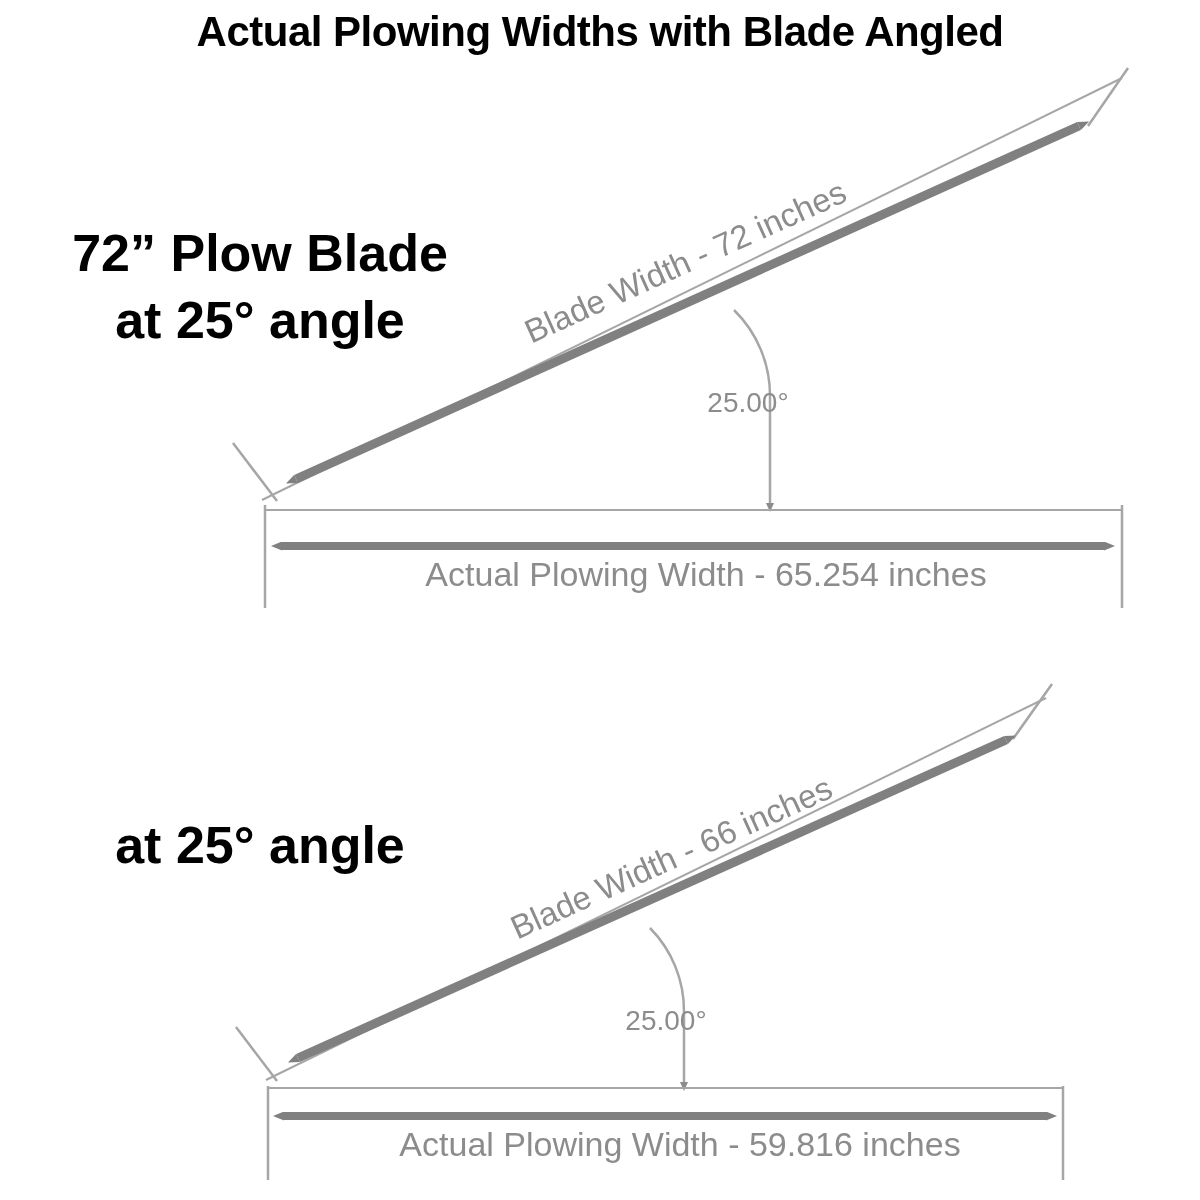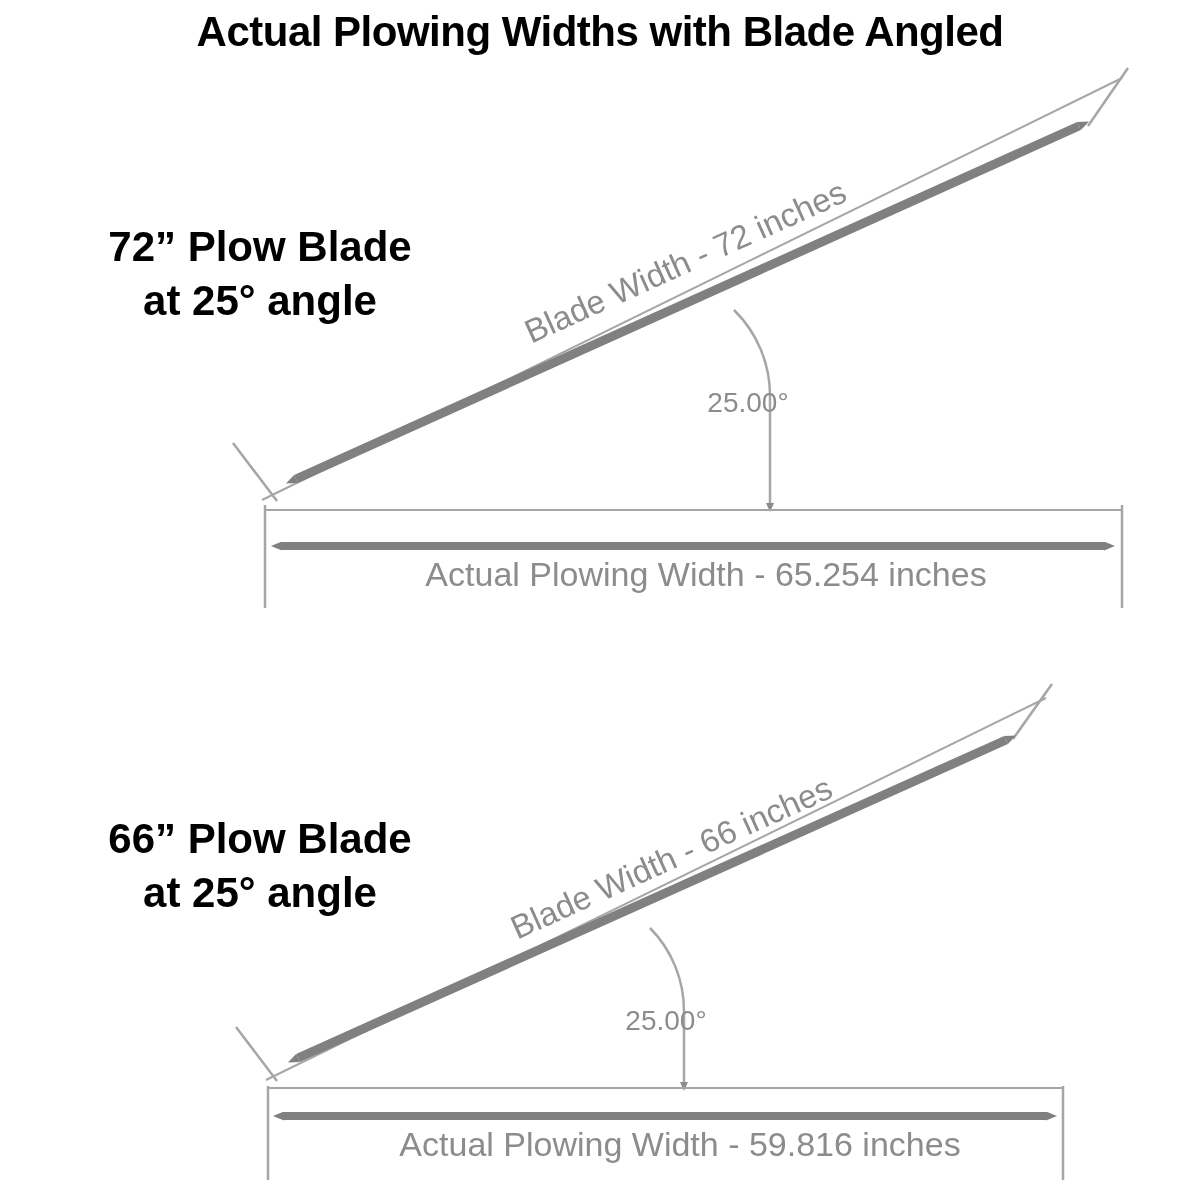--- a/index.html
+++ b/index.html
@@ -22,21 +22,21 @@
     text-align: center;
     font-size: 42px;
     font-weight: bold;
     color: #000000;
     letter-spacing: -0.5px;
     white-space: nowrap;
   }
   .blade-label {
     position: absolute;
     text-align: center;
-    font-size: 42px;
+    font-size: 52px;
     font-weight: bold;
     color: #000000;
     line-height: 1.28;
     white-space: nowrap;
   }
   #label-blade-72 {
     left: 20px;
     top: 220px;
     width: 480px;
   }
@@ -64,21 +64,20 @@
 <body>
 
 <div id="diagram-title">Actual Plowing Widths with Blade Angled</div>
 
 <div class="blade-label" id="label-blade-72">
   <span>72” Plow Blade</span>
   <span class="line2">at 25° angle</span>
 </div>
 
 <div class="blade-label" id="label-blade-66">
-  <span>66” Plow Blade</span>
   <span class="line2">at 25° angle</span>
 </div>
 
 <svg class="diagram-layer" viewBox="0 0 1200 1200">
   <defs>
     <marker id="arrowStart" markerWidth="12" markerHeight="9" refX="11" refY="4.5" orient="auto" markerUnits="userSpaceOnUse">
       <path d="M11,0 L0,4.5 L11,9 z" fill="#808080"></path>
     </marker>
     <marker id="arrowEnd" markerWidth="12" markerHeight="9" refX="1" refY="4.5" orient="auto" markerUnits="userSpaceOnUse">
       <path d="M1,0 L12,4.5 L1,9 z" fill="#808080"></path>

